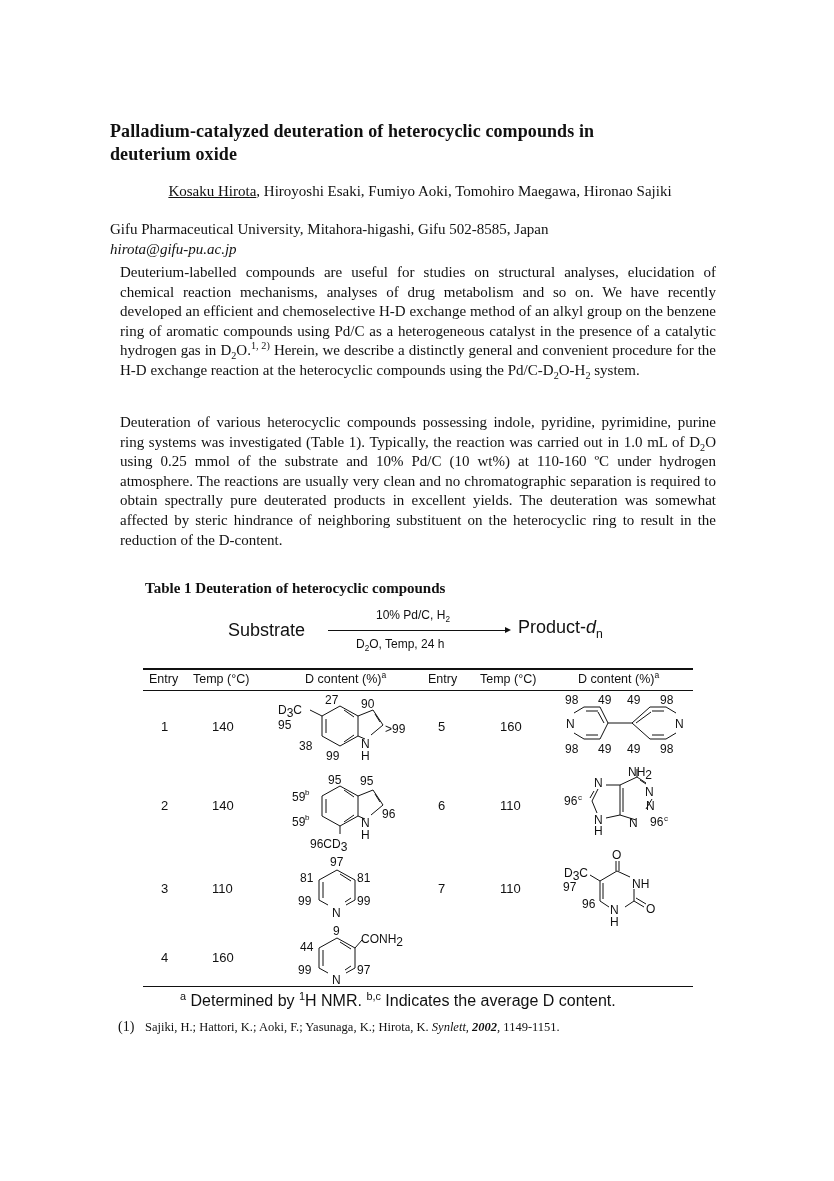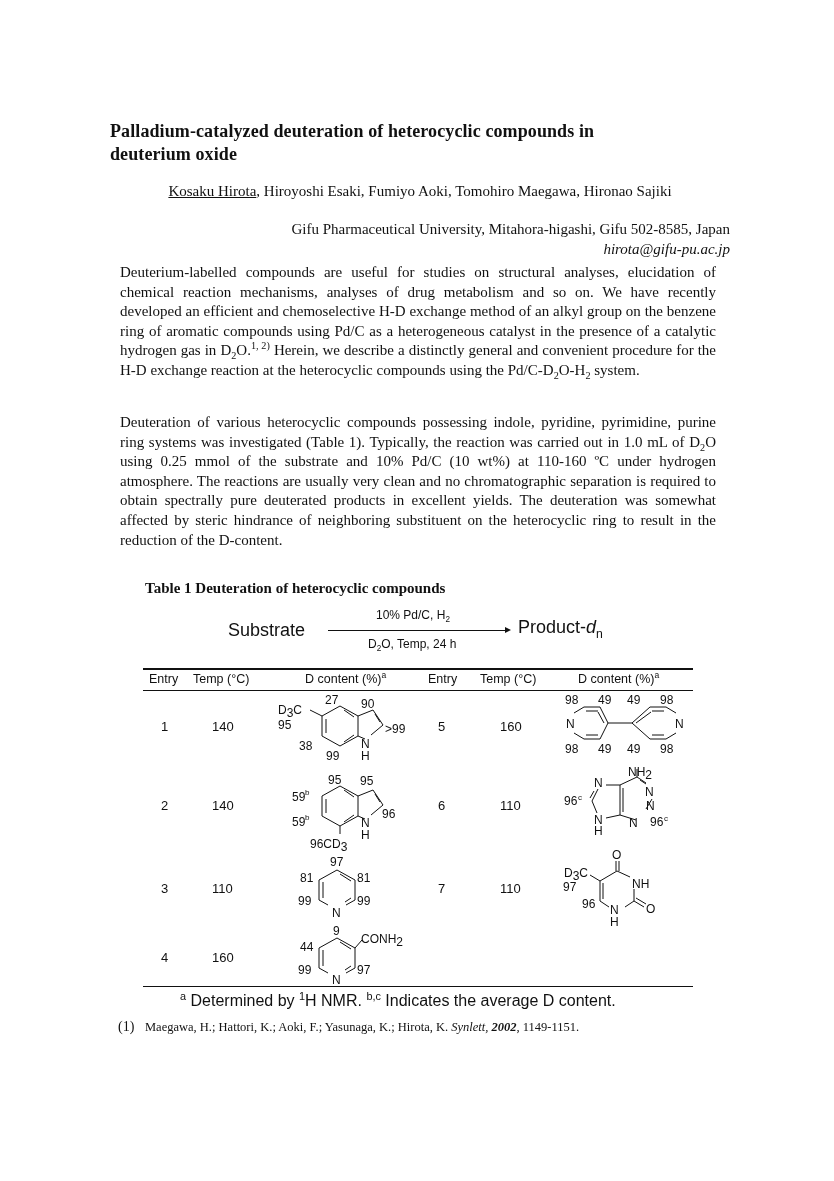--- a/index.html
+++ b/index.html
@@ -2,32 +2,32 @@
 <html><head>
 <meta charset="utf-8">
 <style>
   html, body { margin: 0; padding: 0; background: #ffffff; }
   body { width: 834px; height: 1181px; position: relative; overflow: hidden; color: #111; }
   .serif { font-family: "Liberation Serif", "DejaVu Serif", serif; }
   .sans { font-family: "Liberation Sans", "DejaVu Sans", sans-serif; }
   .title { position: absolute; left: 110px; width: 620px; top: 120px; text-align: left; font-weight: bold; font-size: 18px; line-height: 23px; letter-spacing: 0.1px; }
   .authors { position: absolute; left: 110px; width: 620px; top: 183px; text-align: center; font-size: 15px; }
   .authors .presenter { text-decoration: underline; }
-  .affil { position: absolute; left: 110px; width: 620px; top: 219px; text-align: right; font-size: 15px; line-height: 20px; }
+  .affil { position: absolute; left: 110px; width: 620px; top: 219px; text-align: left; font-size: 15px; line-height: 20px; }
   .affil .email { font-style: italic; display: block; }
   .body-text { position: absolute; left: 120px; width: 596px; font-size: 15px; line-height: 19.6px; text-align: justify; }
   .p1 { top: 263px; }
   .p2 { top: 413px; }
   sub, sup { font-size: 68%; line-height: 0; }
   .table-caption { position: absolute; left: 145px; top: 580px; font-weight: bold; font-size: 15px; }
   .scheme { position: absolute; left: 228px; top: 606px; width: 420px; height: 50px; }
   .scheme .sub-label { position: absolute; left: 0; top: 14px; font-size: 18px; }
   .scheme .prod-label { position: absolute; left: 290px; top: 11px; font-size: 18px; }
   .scheme .cond-top { position: absolute; left: 148px; top: 2px; font-size: 12px; }
-  .scheme .cond-bot { position: absolute; left: 140px; top: 31px; font-size: 12px; }
+  .scheme .cond-bot { position: absolute; left: 128px; top: 31px; font-size: 12px; }
   .scheme .arrow { position: absolute; left: 100px; top: 24px; width: 180px; height: 1px; background: #111; }
   .scheme .arrow-head { position: absolute; left: 277px; top: 21px; width: 0; height: 0; border-left: 6px solid #111; border-top: 3px solid transparent; border-bottom: 3px solid transparent; }
   .rule-top { position: absolute; left: 143px; width: 550px; top: 668px; height: 2px; background: #111; }
   .rule-mid { position: absolute; left: 143px; width: 550px; top: 690px; height: 1px; background: #111; }
   .rule-bot { position: absolute; left: 143px; width: 550px; top: 986px; height: 1px; background: #111; }
   .th { position: absolute; top: 672px; font-size: 12.5px; }
   .cell { position: absolute; font-size: 13px; }
   .struct { position: absolute; }
   .struct text { font-family: "Liberation Sans", "DejaVu Sans", sans-serif; font-size: 12px; fill: #111; }
   .struct text.sm { font-size: 8px; }
@@ -235,14 +235,14 @@
   <text x="50" y="67">N</text>
   <text x="50" y="79">H</text>
   <text x="4" y="30">D<tspan dy="3" class="sm">3</tspan><tspan dy="-3">C</tspan></text>
   <text x="3" y="44">97</text>
   <text x="22" y="61">96</text>
 </svg>
 
 <div class="footnote sans"><sup>a</sup><span> Determined by </span><sup>1</sup><span>H NMR. </span><sup>b,c</sup><span> Indicates the average D content.</span></div>
 
 <div class="refs serif">
-  <div><span class="ref-num">(1)</span><span>Maegawa, H.; Hattori, K.; Aoki, F.; Yasunaga, K.; Hirota, K. </span><i>Synlett,</i> <b>2002</b><span>, 1149-1151.</span></div>
+  <div><span class="ref-num">(1)</span><span>Sajiki, H.; Hattori, K.; Aoki, F.; Yasunaga, K.; Hirota, K. </span><i>Synlett,</i> <b>2002</b><span>, 1149-1151.</span></div>
 </div>
 
 </body></html>

